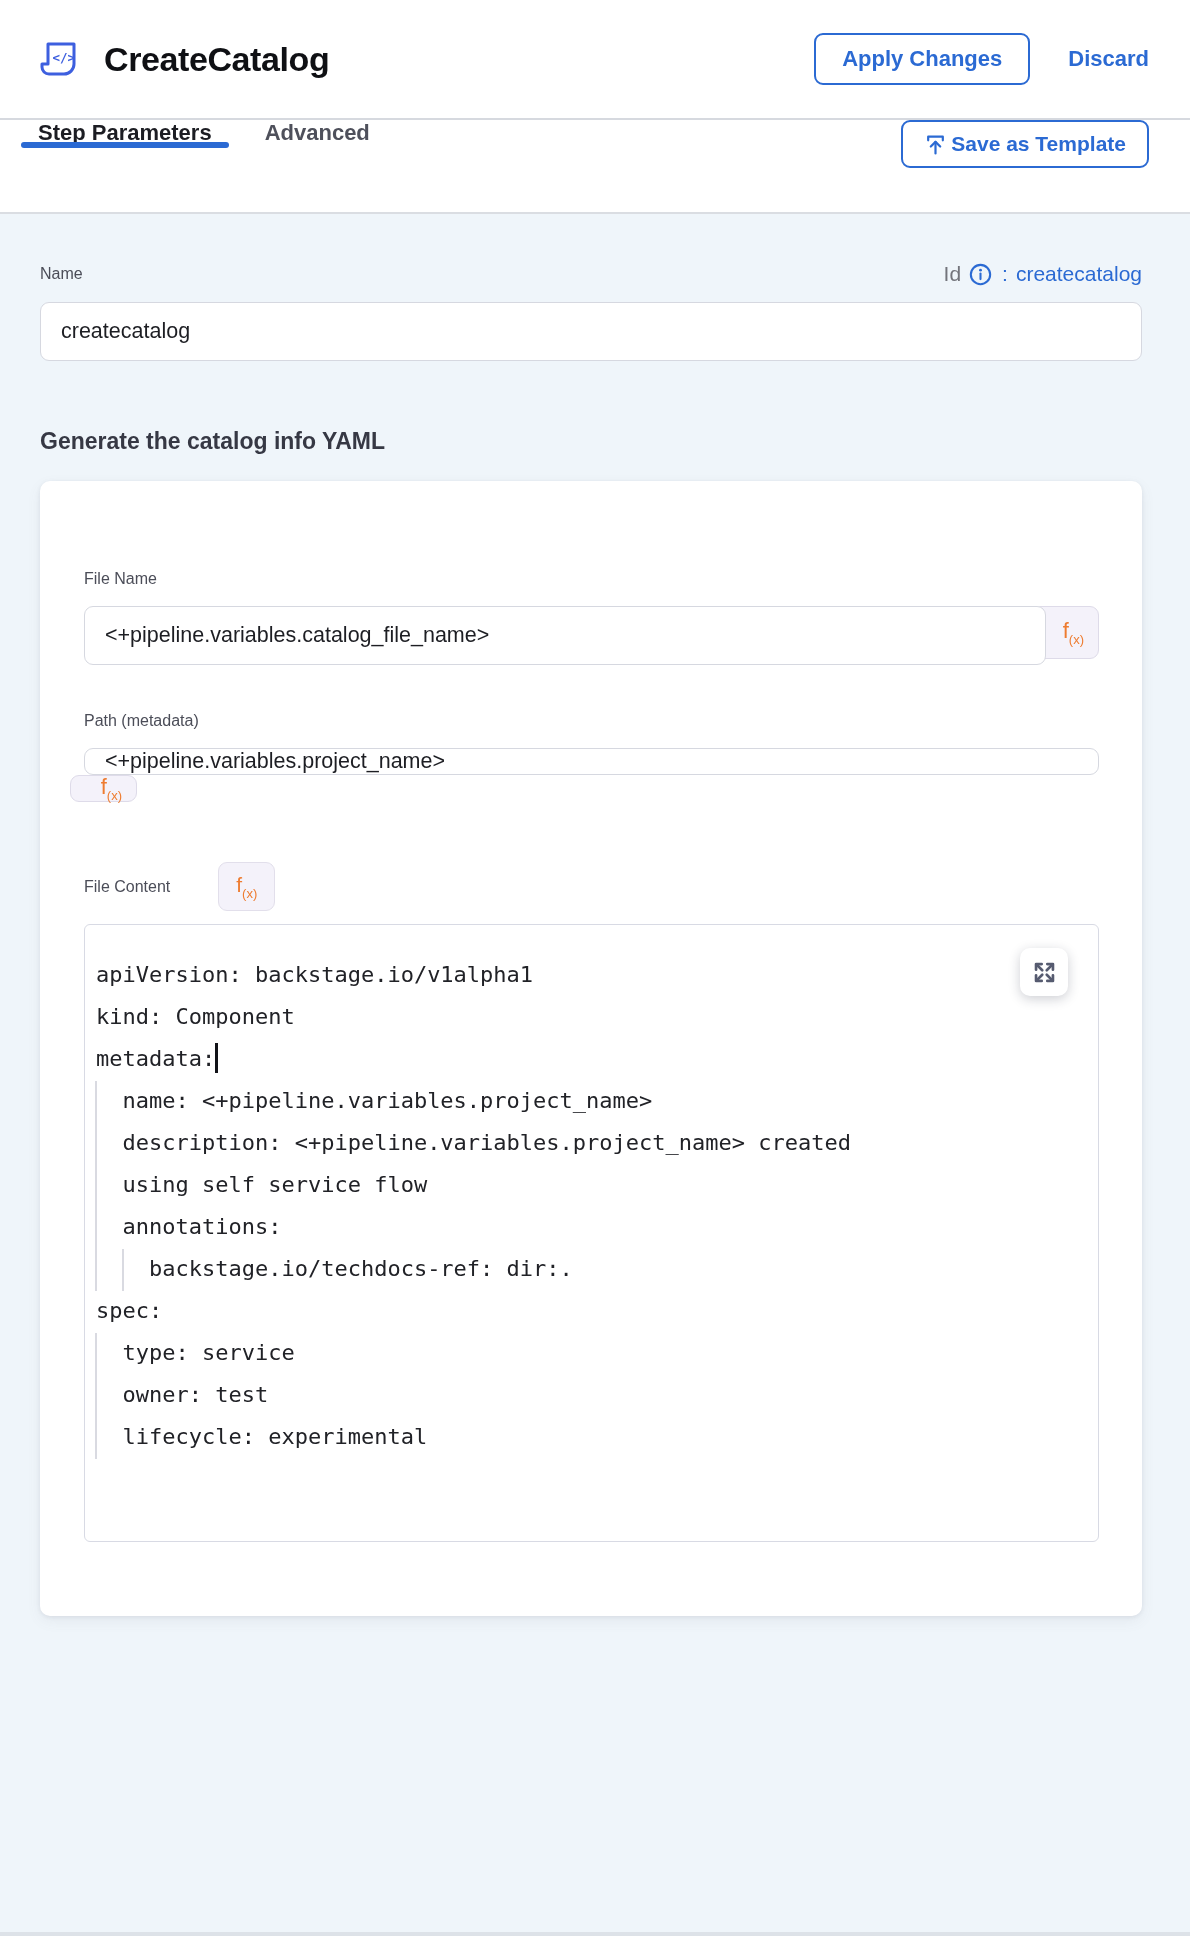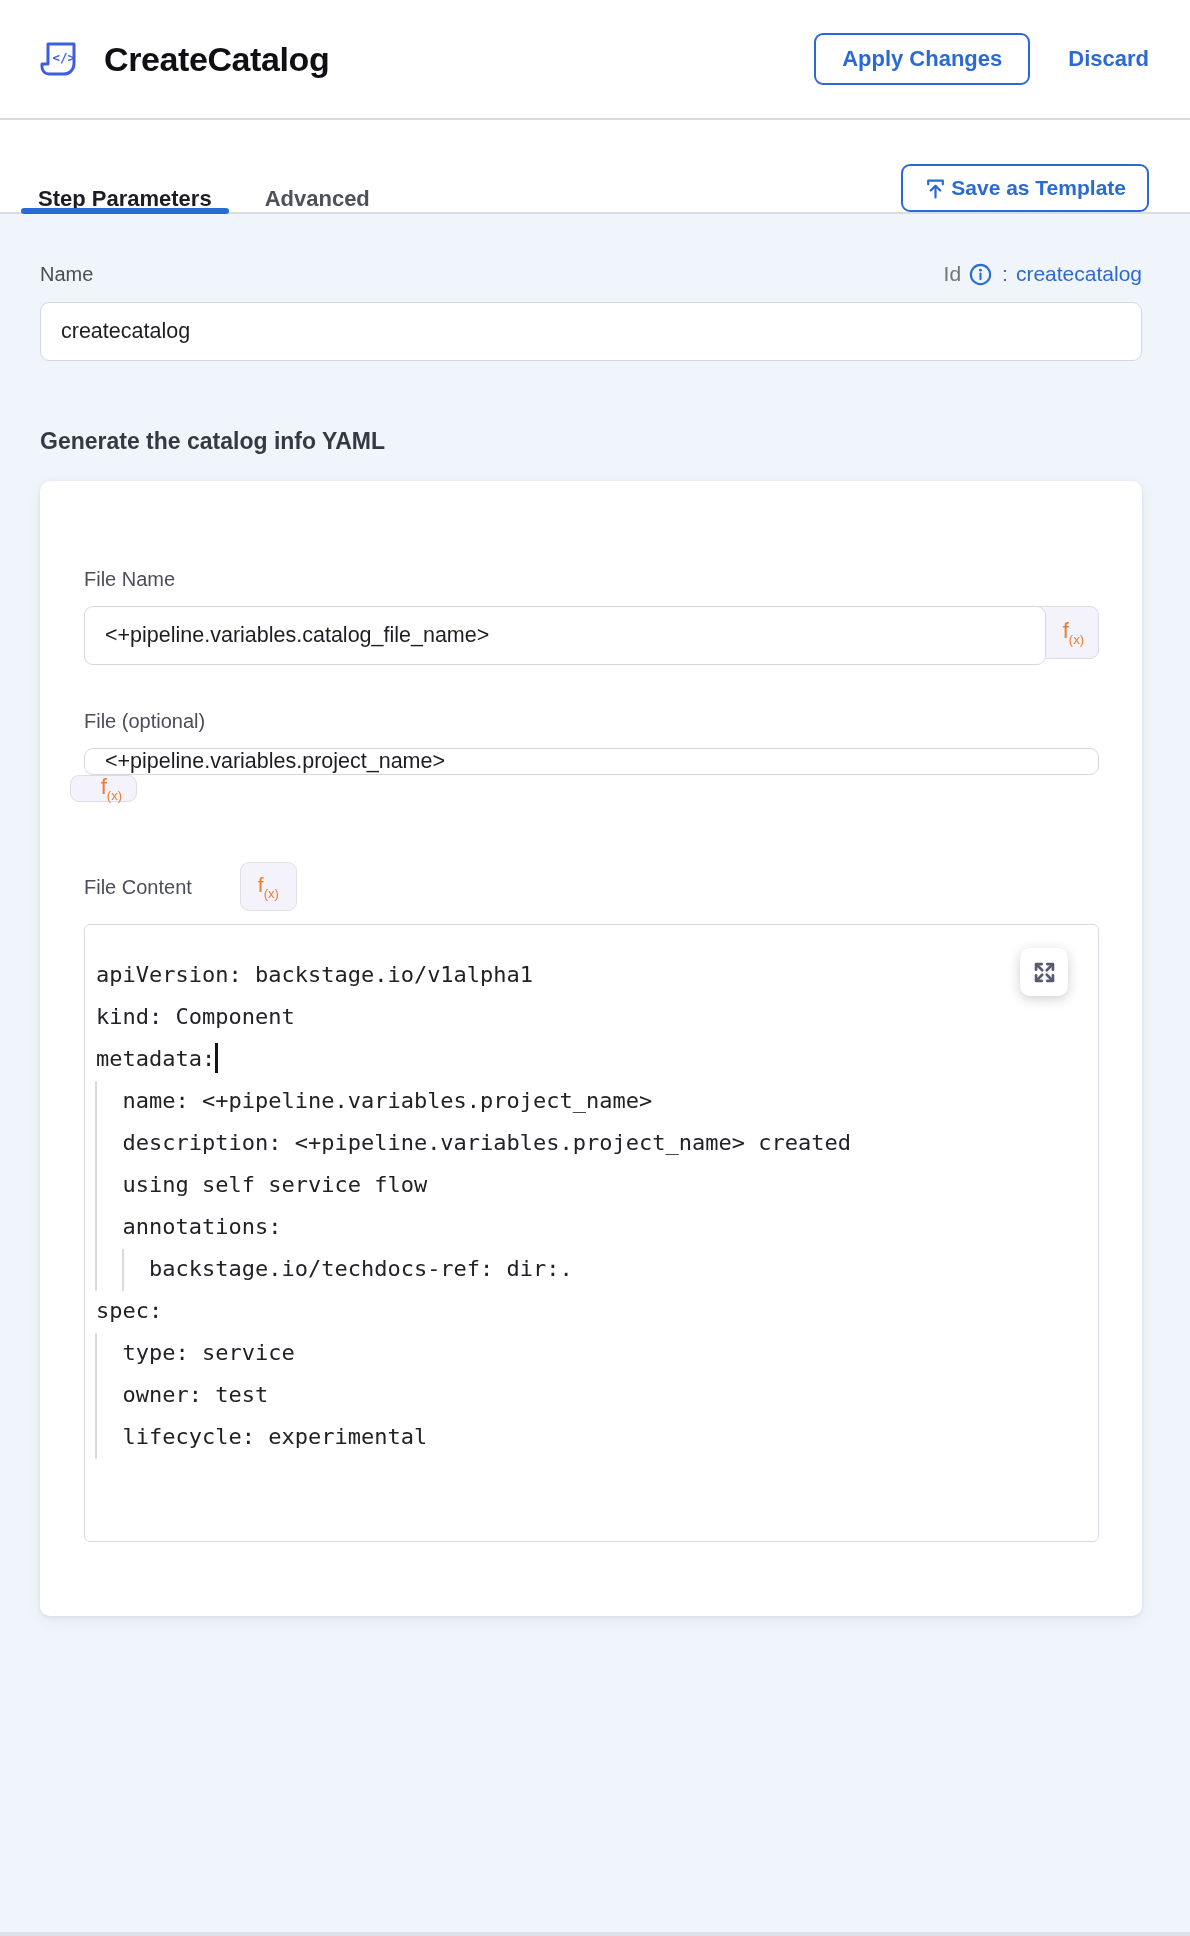--- a/index.html
+++ b/index.html
@@ -56,21 +56,21 @@
     font-weight: 700;
     cursor: pointer;
   }
 
   
   .tabbar {
     height: 94px;
     background: #fff;
     border-bottom: 2px solid #dadde2;
     display: flex;
-    align-items: flex-end;
+    align-items: flex-start;
     padding: 0 41px 0 21px;
     flex: 0 0 auto;
   }
   .tab {
     display: flex;
     align-items: center;
     padding: 0 17px;
     font-size: 22px;
     position: relative;
     cursor: pointer;
@@ -108,21 +108,21 @@
     background: #eff5fa;
     padding: 48px 48px 0 40px;
     overflow: hidden;
   }
   .name-row {
     display: flex;
     justify-content: space-between;
     align-items: center;
     margin-bottom: 16px;
   }
-  .field-label { font-size: 20px; color: #4b4d58; }
+  .field-label { font-size: 16px; color: #4b4d58; }
   .id-group { display: flex; align-items: center; font-size: 21px; }
   .id-label { color: #73747b; margin-right: 8px; }
   .info-icon { display: flex; align-items: center; margin-right: 10px; cursor: pointer; }
   .id-sep { color: #2b6ad3; margin-right: 8px; }
   .id-link { color: #2b6ad3; cursor: pointer; }
 
   .text-input {
     display: block;
     width: 100%;
     height: 59px;
@@ -306,21 +306,21 @@
   <div class="card">
 
     <span class="field-label">File Name</span>
     <div class="input-row">
       <input class="text-input" type="text" value="&lt;+pipeline.variables.catalog_file_name&gt;" style="">
       <span class="fx-chip-attached">
         <span class="fx"><span>f</span><sub>(x)</sub></span>
       </span>
     </div>
 
-    <span class="field-label">File (optional)</span>
+    <span class="field-label">Path (metadata)</span>
     <div class="input-row last">
       <input class="text-input" type="text" value="&lt;+pipeline.variables.project_name&gt;" style="">
       <span class="fx-chip-attached">
         <span class="fx"><span>f</span><sub>(x)</sub></span>
       </span>
     </div>
 
     <div class="file-content-row">
       <span class="field-label">File Content</span>
       <span class="fx-chip-standalone">

